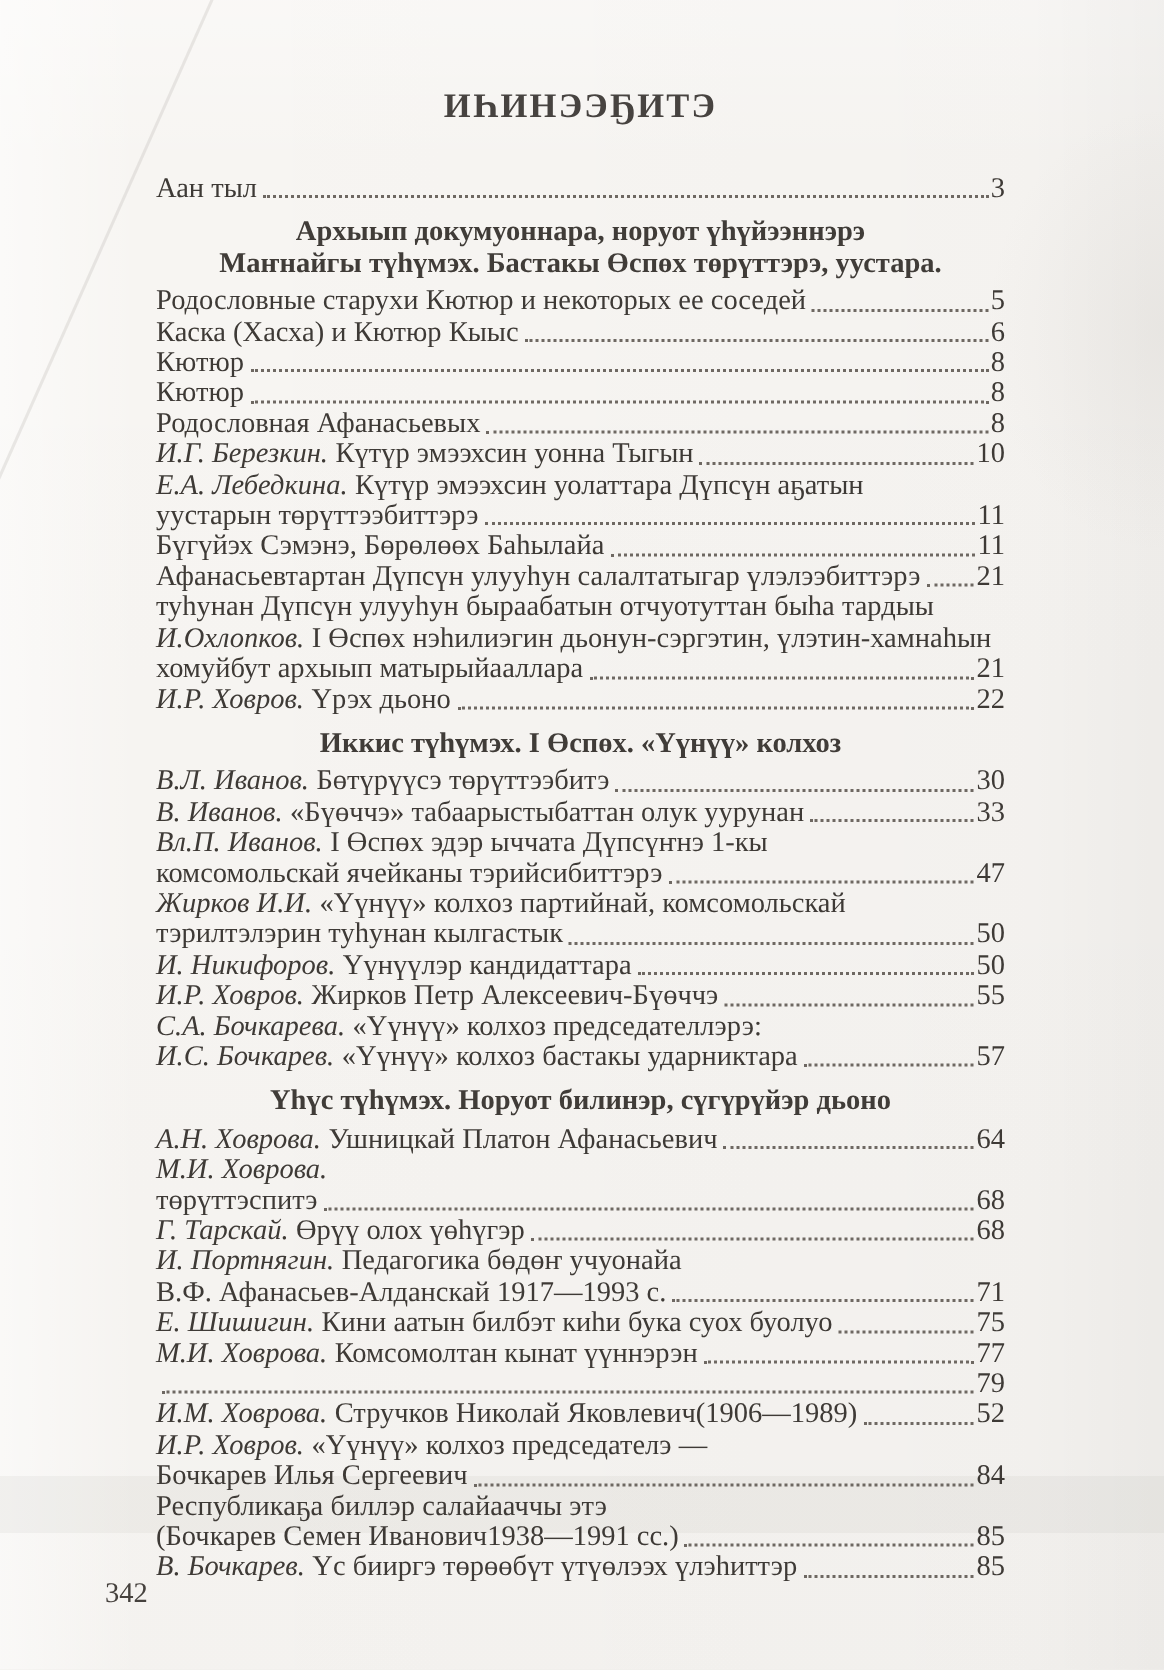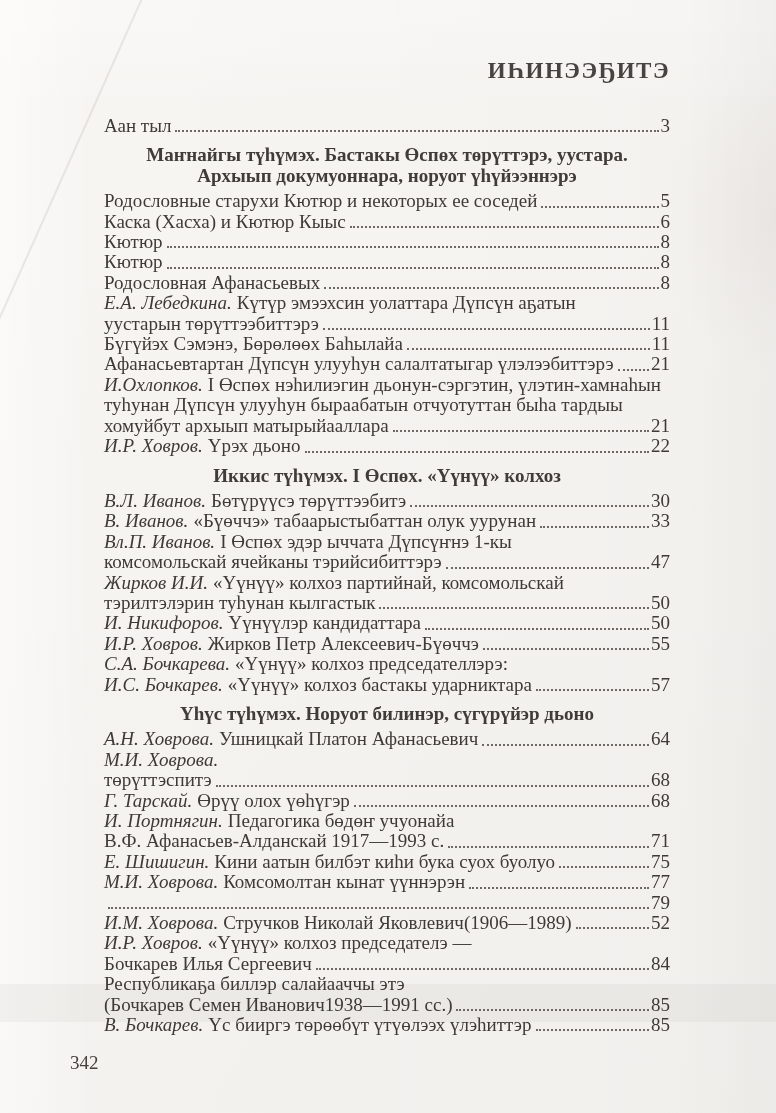--- a/index.html
+++ b/index.html
@@ -36,21 +36,21 @@
     right: 0; top: 70px;
     width: 120px; height: 300px;
     background: radial-gradient(ellipse at right, rgba(170,164,156,0.10), rgba(170,164,156,0) 70%);
   }
   .content {
     position: absolute;
     left: 104px; top: 58px;
     width: 566px;
   }
   .doc-title {
-    text-align: right;
+    text-align: center;
     font-size: 23px;
     font-weight: bold;
     letter-spacing: 1.5px;
     color: #474340;
     margin: 0 0 32px 0;
   }
   .toc {
     font-size: 19px;
     line-height: 20.4px;
     color: #3e3a36;
@@ -102,22 +102,22 @@
     <div class="doc-title">ИҺИНЭЭҔИТЭ</div>
     <div class="toc">
         <div class="toc-entry">
           <div class="toc-line">
             <span class="entry-text">Аан тыл</span>
             <span class="dotted-leader"></span>
             <span class="entry-page">3</span>
           </div>
         </div>
         <div class="toc-heading">
+          <div class="heading-line">Архыып докумуоннара, норуот үһүйээннэрэ</div>
           <div class="heading-line">Маҥнайгы түһүмэх. Бастакы Өспөх төрүттэрэ, уустара.</div>
-          <div class="heading-line">Архыып докумуоннара, норуот үһүйээннэрэ</div>
         </div>
         <div class="toc-entry">
           <div class="toc-line">
             <span class="entry-text">Родословные старухи Кютюр и некоторых ее соседей</span>
             <span class="dotted-leader"></span>
             <span class="entry-page">5</span>
           </div>
         </div>
         <div class="toc-entry">
           <div class="toc-line">
@@ -138,20 +138,28 @@
             <span class="entry-text">Кютюр</span>
             <span class="dotted-leader"></span>
             <span class="entry-page">8</span>
           </div>
         </div>
         <div class="toc-entry">
           <div class="toc-line">
             <span class="entry-text">Родословная Афанасьевых</span>
             <span class="dotted-leader"></span>
             <span class="entry-page">8</span>
+          </div>
+        </div>
+        <div class="toc-entry">
+          <div class="toc-line">
+            <span class="entry-author">И.Г. Березкин.</span>
+            <span class="entry-text">Күтүр эмээхсин уонна Тыгын</span>
+            <span class="dotted-leader"></span>
+            <span class="entry-page">10</span>
           </div>
         </div>
         <div class="toc-entry">
           <div class="toc-line">
             <span class="entry-author">Е.А. Лебедкина.</span>
             <span class="entry-text">Күтүр эмээхсин уолаттара Дүпсүн аҕатын</span>
           </div>
           <div class="toc-line">
             <span class="entry-text">уустарын төрүттээбиттэрэ</span>
             <span class="dotted-leader"></span>
@@ -167,25 +175,25 @@
         </div>
         <div class="toc-entry">
           <div class="toc-line">
             <span class="entry-text">Афанасьевтартан Дүпсүн улууһун салалтатыгар үлэлээбиттэрэ</span>
             <span class="dotted-leader"></span>
             <span class="entry-page">21</span>
           </div>
         </div>
         <div class="toc-entry">
           <div class="toc-line">
+            <span class="entry-text">туһунан Дүпсүн улууһун быраабатын отчуотуттан быһа тардыы</span>
+          </div>
+          <div class="toc-line">
             <span class="entry-author">И.Охлопков.</span>
             <span class="entry-text">I Өспөх нэһилиэгин дьонун-сэргэтин, үлэтин-хамнаһын</span>
-          </div>
-          <div class="toc-line">
-            <span class="entry-text">туһунан Дүпсүн улууһун быраабатын отчуотуттан быһа тардыы</span>
           </div>
           <div class="toc-line">
             <span class="entry-text">хомуйбут архыып матырыйааллара</span>
             <span class="dotted-leader"></span>
             <span class="entry-page">21</span>
           </div>
         </div>
         <div class="toc-entry">
           <div class="toc-line">
             <span class="entry-author">И.Р. Ховров.</span>

